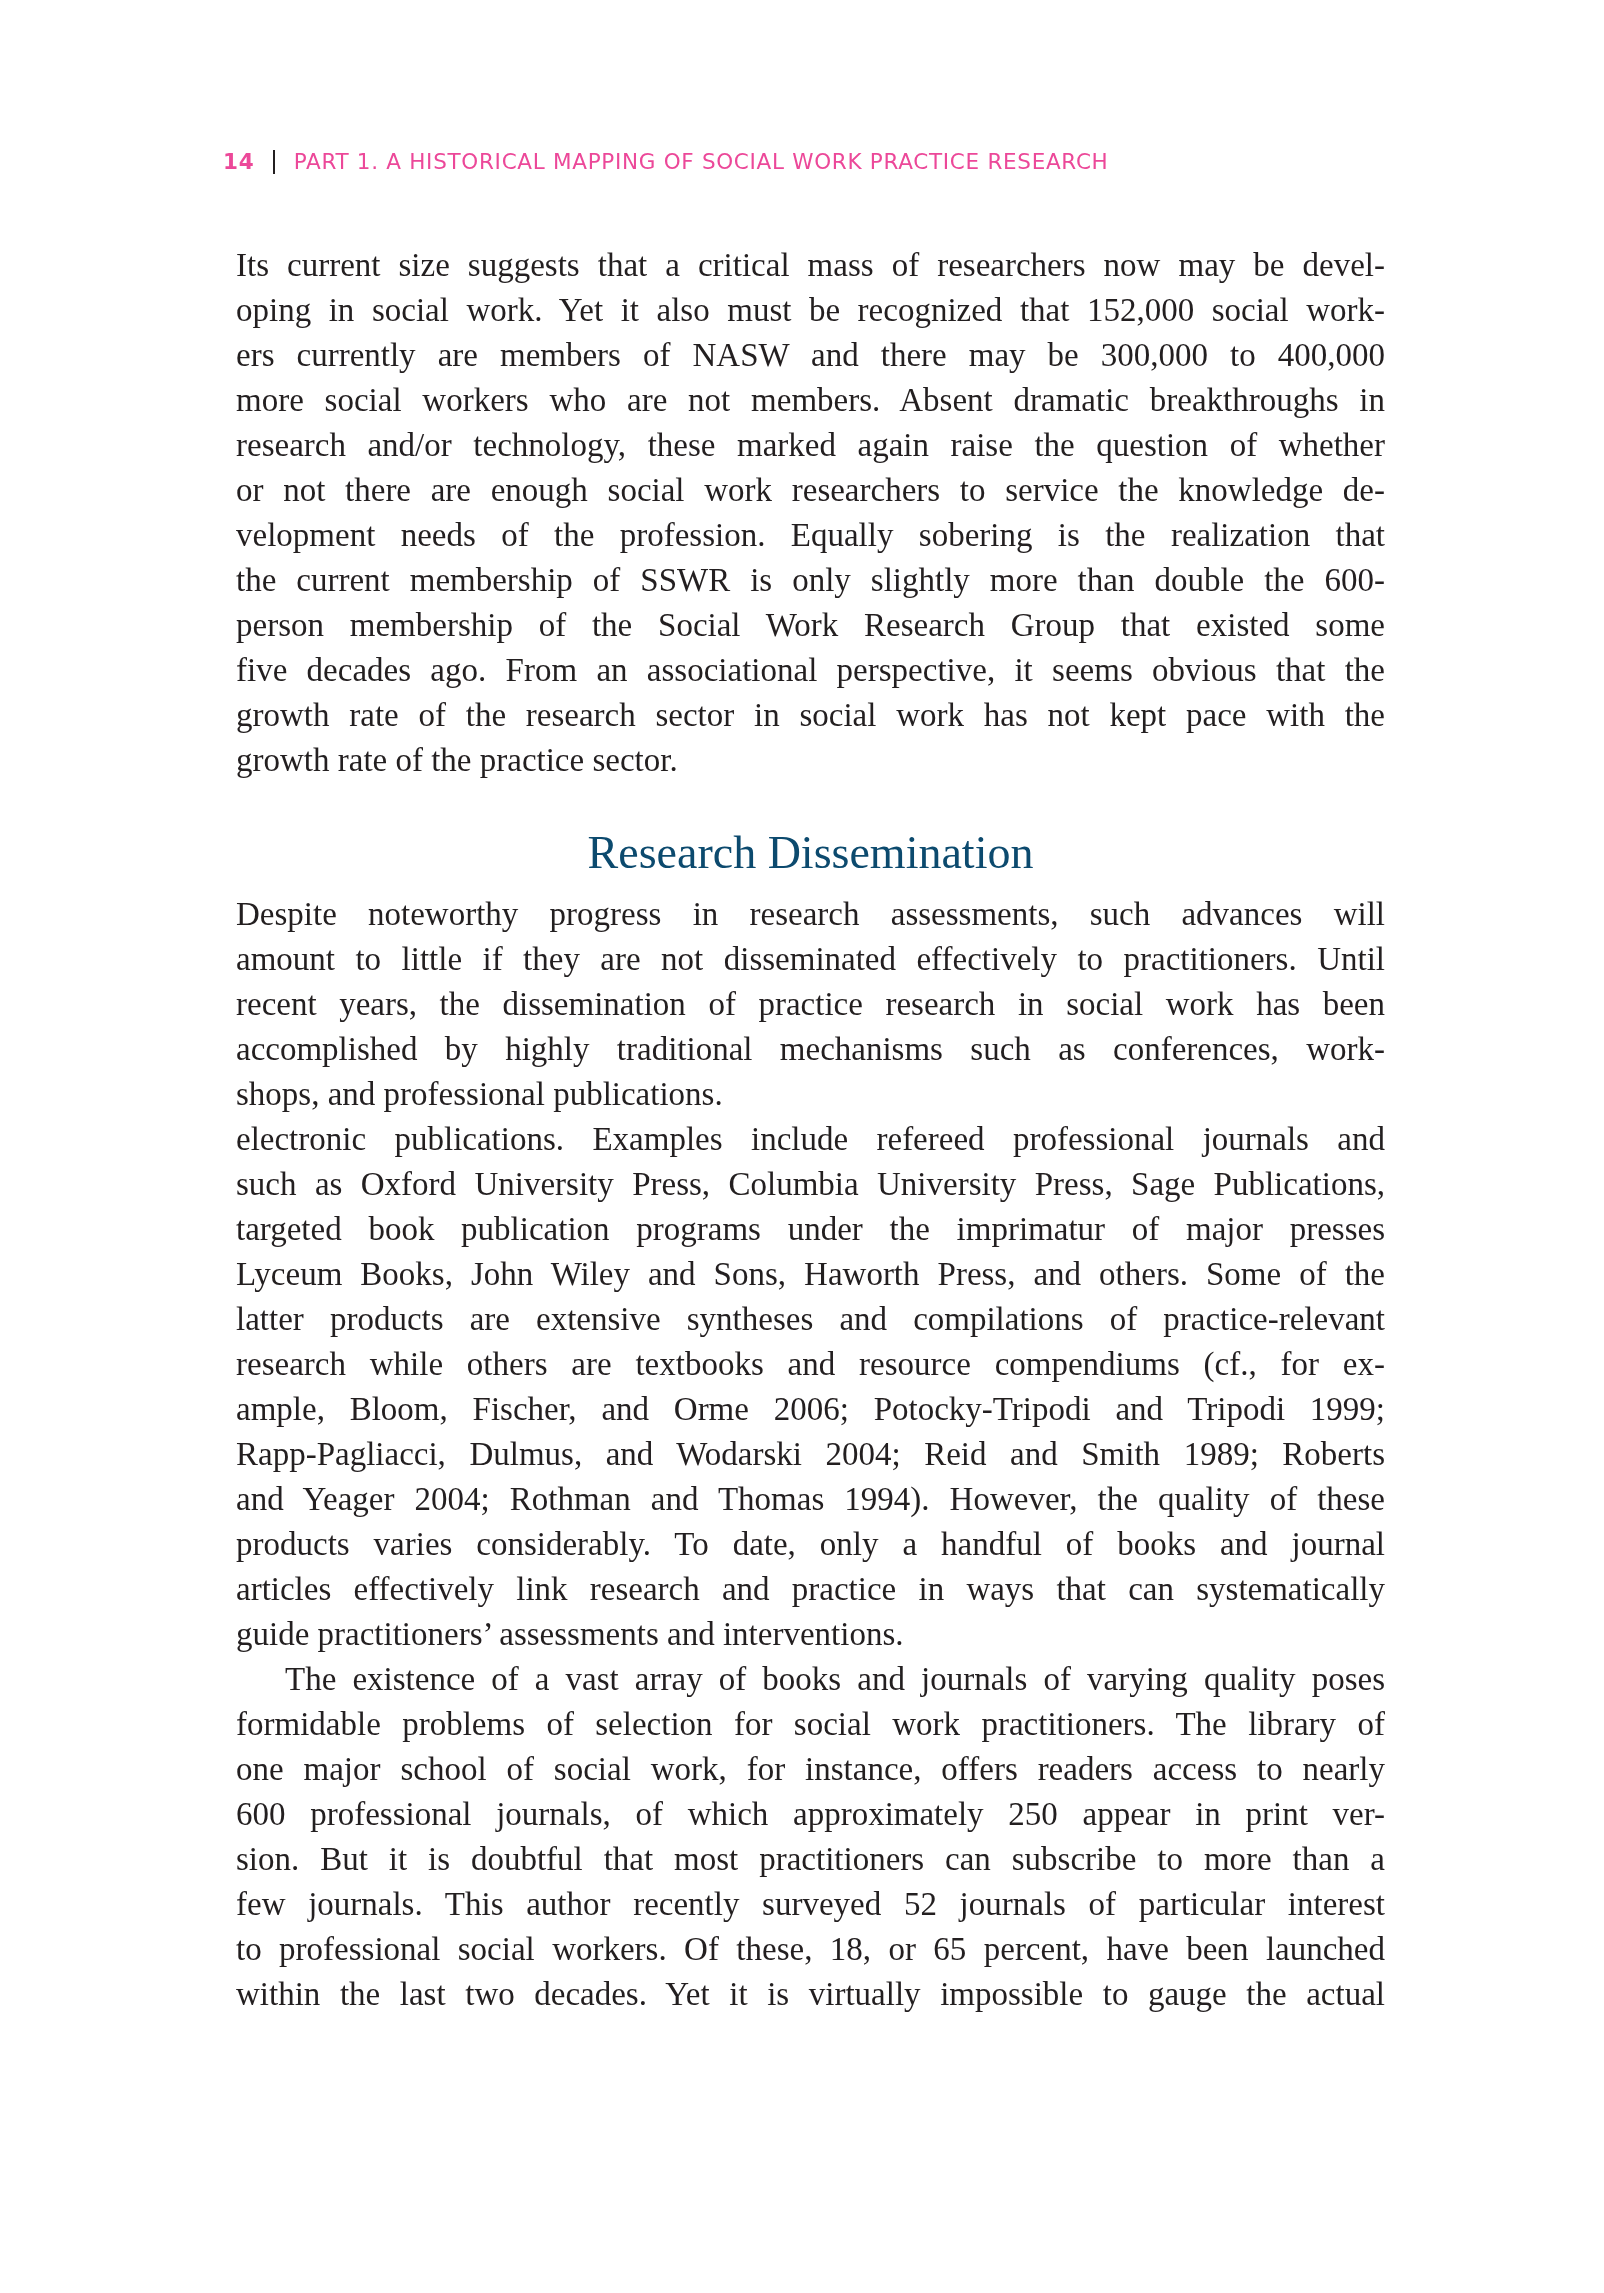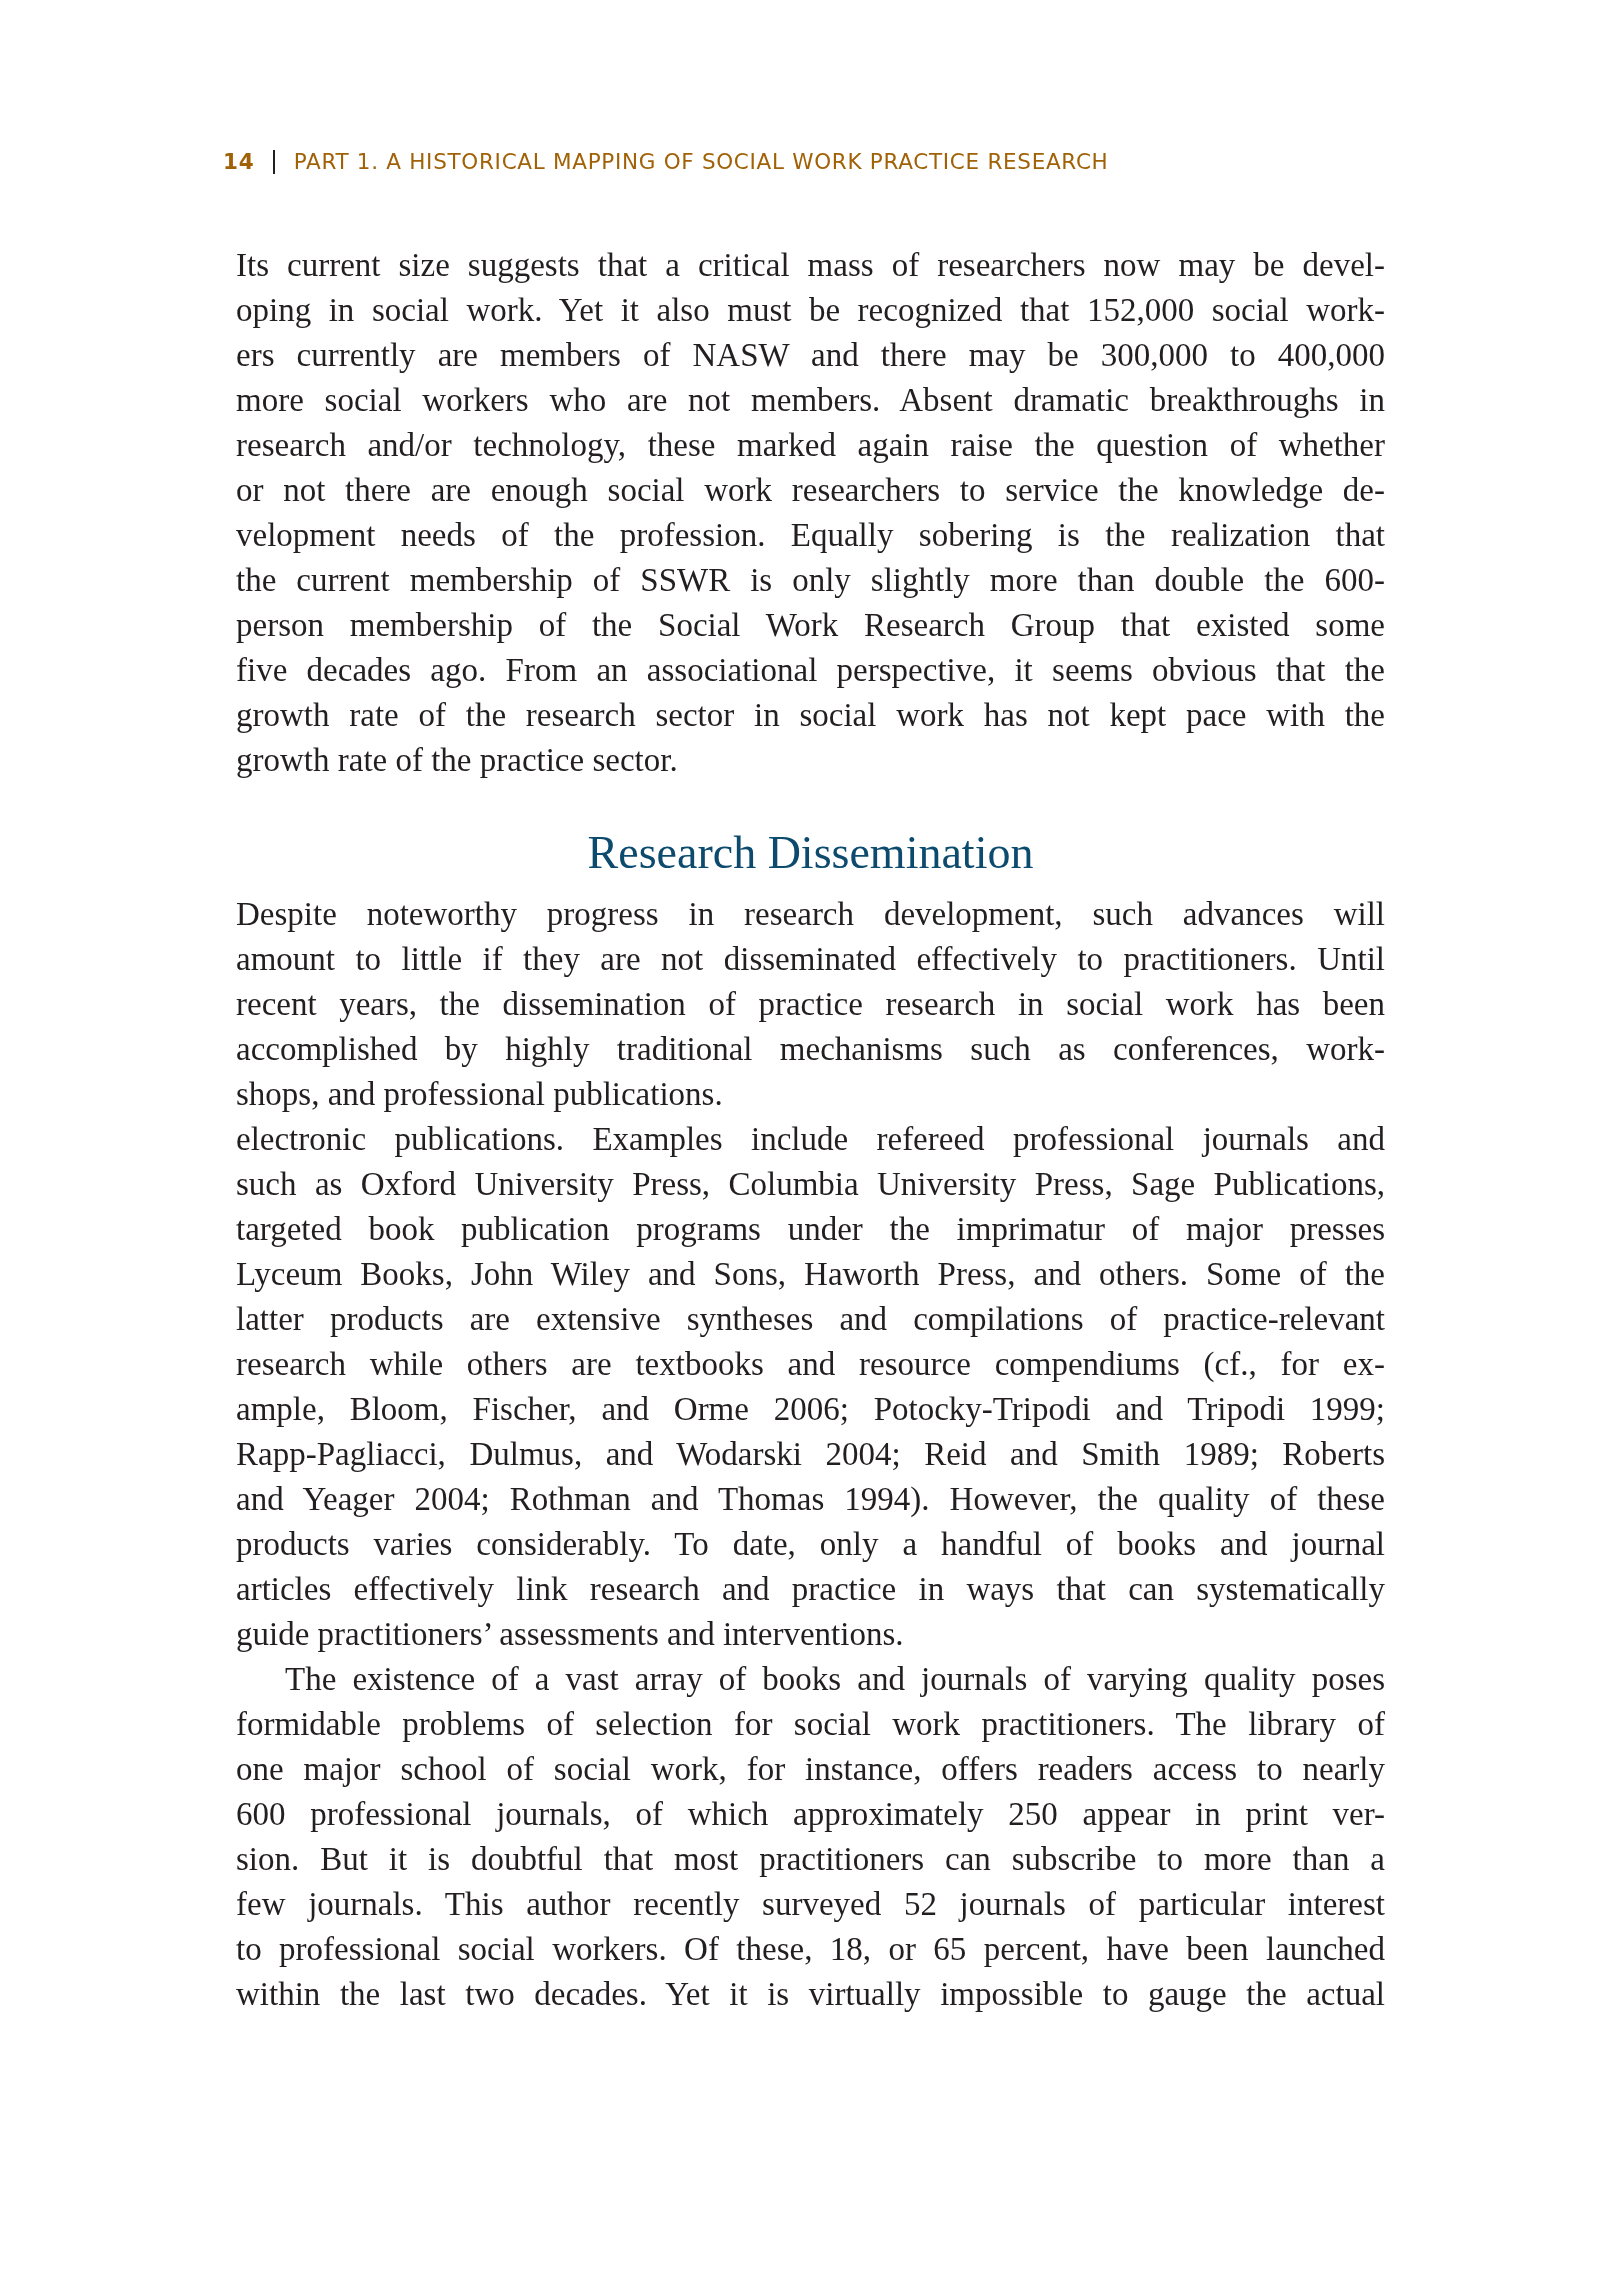--- a/index.html
+++ b/index.html
@@ -2,21 +2,21 @@
 <html style="font-size:15px"><head>
 <meta charset="utf-8">
 <style>
   html, body { margin: 0; padding: 0; background: #ffffff; }
   body { width: 1605px; height: 2294px; position: relative; overflow: hidden; }
   .page { position: absolute; left: 0; top: 0; width: 1605px; height: 2294px; background: #ffffff; }
 
   .running-head {
     position: absolute; left: 223px; top: 148px;
     font-family: "DejaVu Sans", "Liberation Sans", sans-serif;
-    font-size: 21.5px; color: #a16207; letter-spacing: 0.7px;
+    font-size: 21.5px; color: #ec4899; letter-spacing: 0.7px;
     white-space: nowrap; line-height: 28px; text-align: center;
   }
   .running-head .folio { font-weight: bold; }
   .running-head .sep { display: inline-block; width: 1.4px; height: 24px; background: #231f20; vertical-align: -4.7px; margin: 0 19px 0 19px; }
 
   .body-text {
     position: absolute; left: 236px; top: 243px; width: 1149px;
     font-family: "Liberation Serif", "DejaVu Serif", serif;
     font-size: 33px; line-height: 45px; color: #231f20;
   }
@@ -54,21 +54,21 @@
       <span class="line" style="word-spacing: 0px;">the current membership of SSWR is only slightly more than double the 600-</span>
       <span class="line" style="word-spacing: 0px;">person membership of the Social Work Research Group that existed some</span>
       <span class="line" style="word-spacing: 0px;">five decades ago. From an associational perspective, it seems obvious that the</span>
       <span class="line" style="word-spacing: 0px;">growth rate of the research sector in social work has not kept pace with the</span>
       <span class="line last">growth rate of the practice sector.</span>
     </p>
 
     <h2 class="section-title">Research Dissemination</h2>
 
     <p>
-      <span class="line" style="word-spacing: 0px;">Despite noteworthy progress in research development, such advances will</span>
+      <span class="line" style="word-spacing: 0px;">Despite noteworthy progress in research assessments, such advances will</span>
       <span class="line" style="word-spacing: 0px;">amount to little if they are not disseminated effectively to practitioners. Until</span>
       <span class="line" style="word-spacing: 0px;">recent years, the dissemination of practice research in social work has been</span>
       <span class="line" style="word-spacing: 0px;">accomplished by highly traditional mechanisms such as conferences, work-</span>
       <span class="line last">shops, and professional publications.</span>
     </p>
 
     <p>
       <span class="line" style="word-spacing: 0px;">electronic publications. Examples include refereed professional journals and</span>
       <span class="line" style="word-spacing: 0px;">such as Oxford University Press, Columbia University Press, Sage Publications,</span>
       <span class="line" style="word-spacing: 0px;">targeted book publication programs under the imprimatur of major presses</span>

